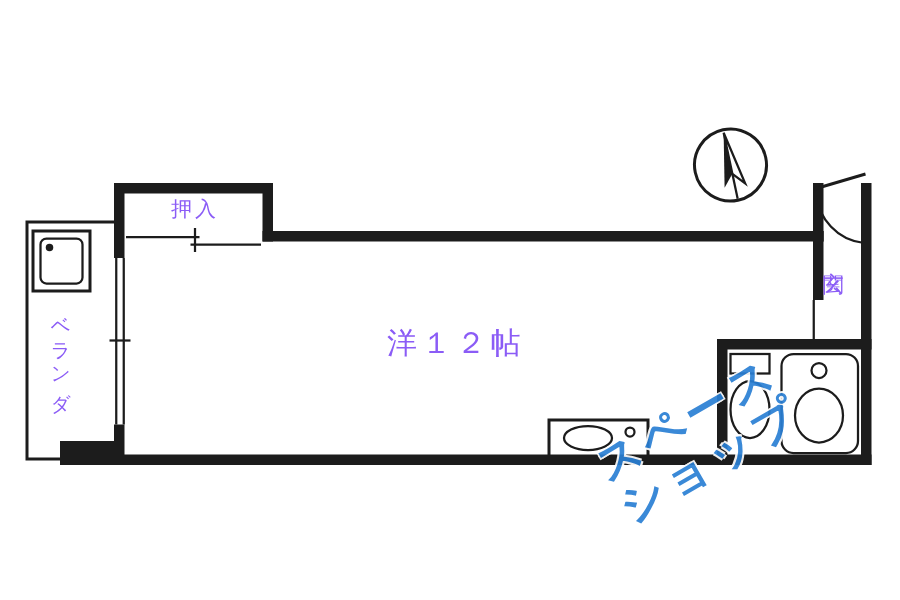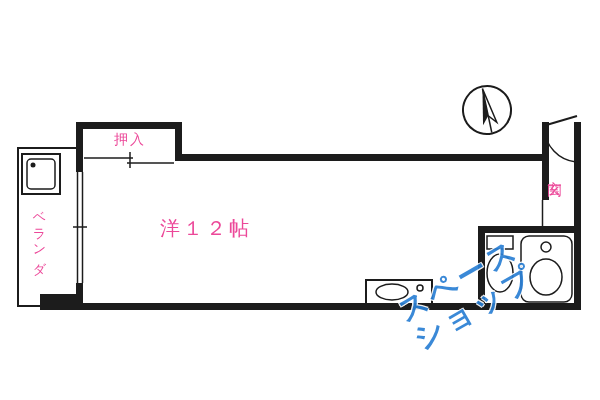--- a/index.html
+++ b/index.html
@@ -6,23 +6,23 @@
   html,body { margin:0; padding:0; background:#fff; }
   .stage {
     position:relative; width:600px; height:400px; background:var(--bg);
     font-family:"DejaVu Sans", sans-serif; overflow:hidden;
   }
   .stage svg { position:absolute; left:0; top:0; }
   .wall { fill:var(--line); }
   .t2  { stroke:var(--line); stroke-width:2;   fill:none; }
   .t15 { stroke:var(--line); stroke-width:1.5; fill:none; }
   .fw  { fill:#fff; stroke:var(--line); }
-  .lbl { position:absolute; color:#ec4899; }
+  .lbl { position:absolute; color:#8b5cf6; }
   .lbl-closet   { left:84px;  top:131px; width:92px;  text-align:center; font-size:14px; letter-spacing:2px; }
-  .lbl-room     { left:160px; top:215px; width:190px; text-align:left; font-size:20px; letter-spacing:3px; font-weight:500; }
+  .lbl-room     { left:160px; top:215px; width:190px; text-align:right; font-size:20px; letter-spacing:3px; font-weight:500; }
   .v { writing-mode:vertical-rl; text-orientation:upright; }
   .lbl-veranda  { left:30px;  top:202px; height:120px; font-size:13px; letter-spacing:2px; }
   .lbl-entrance { left:546px; top:170px; height:70px;  font-size:14px; letter-spacing:3px; }
   .watermark {
     position:absolute; left:386px; top:262px; width:160px;
     transform:rotate(-30deg); transform-origin:center;
     color:var(--wm); font-weight:bold; font-size:30px; letter-spacing:3px;
     line-height:1.05; text-align:center; opacity:.92;
     text-shadow:-1px -1px 0 #fff, 1px -1px 0 #fff, -1px 1px 0 #fff, 1px 1px 0 #fff;
   }

